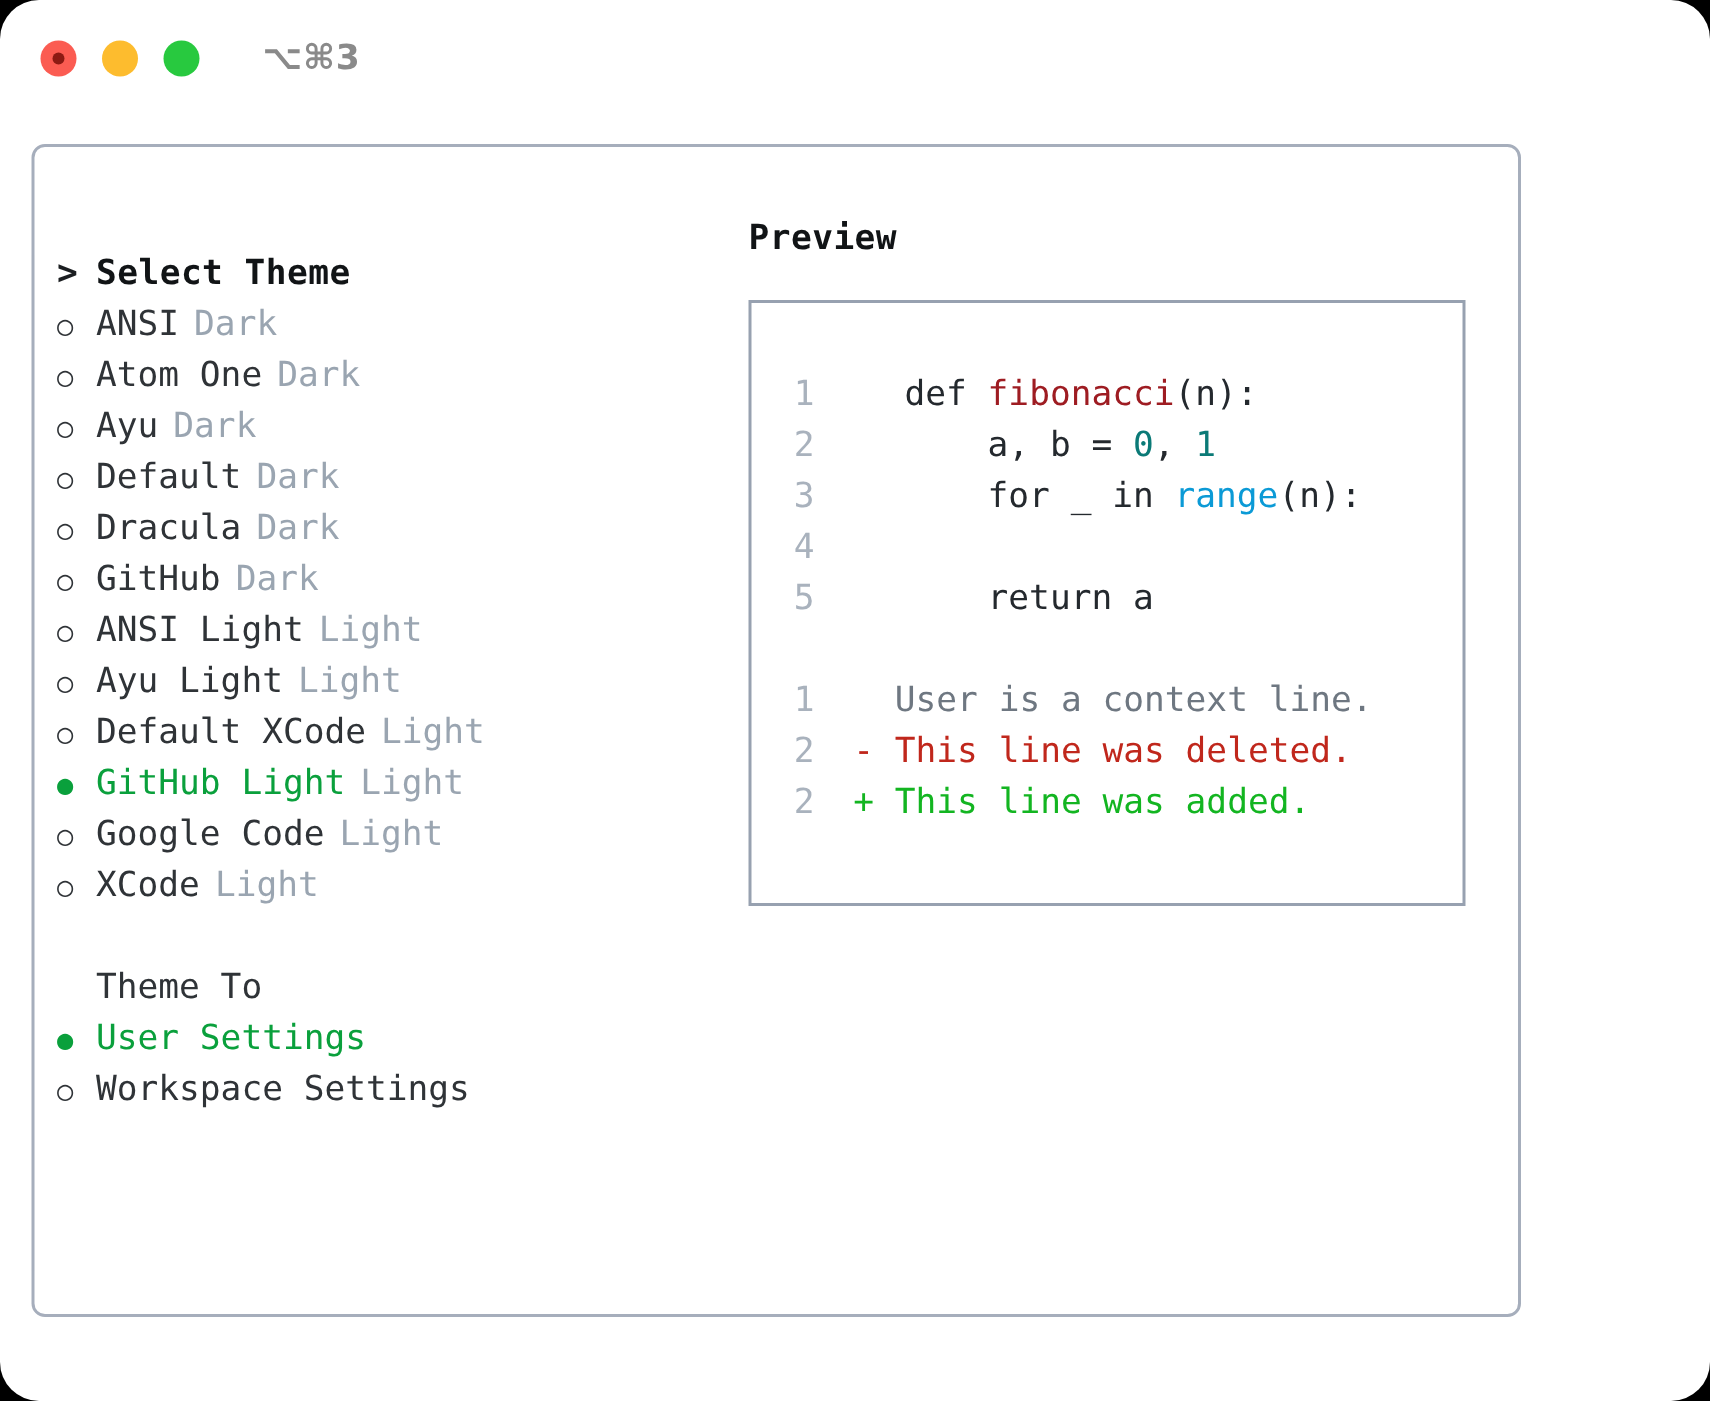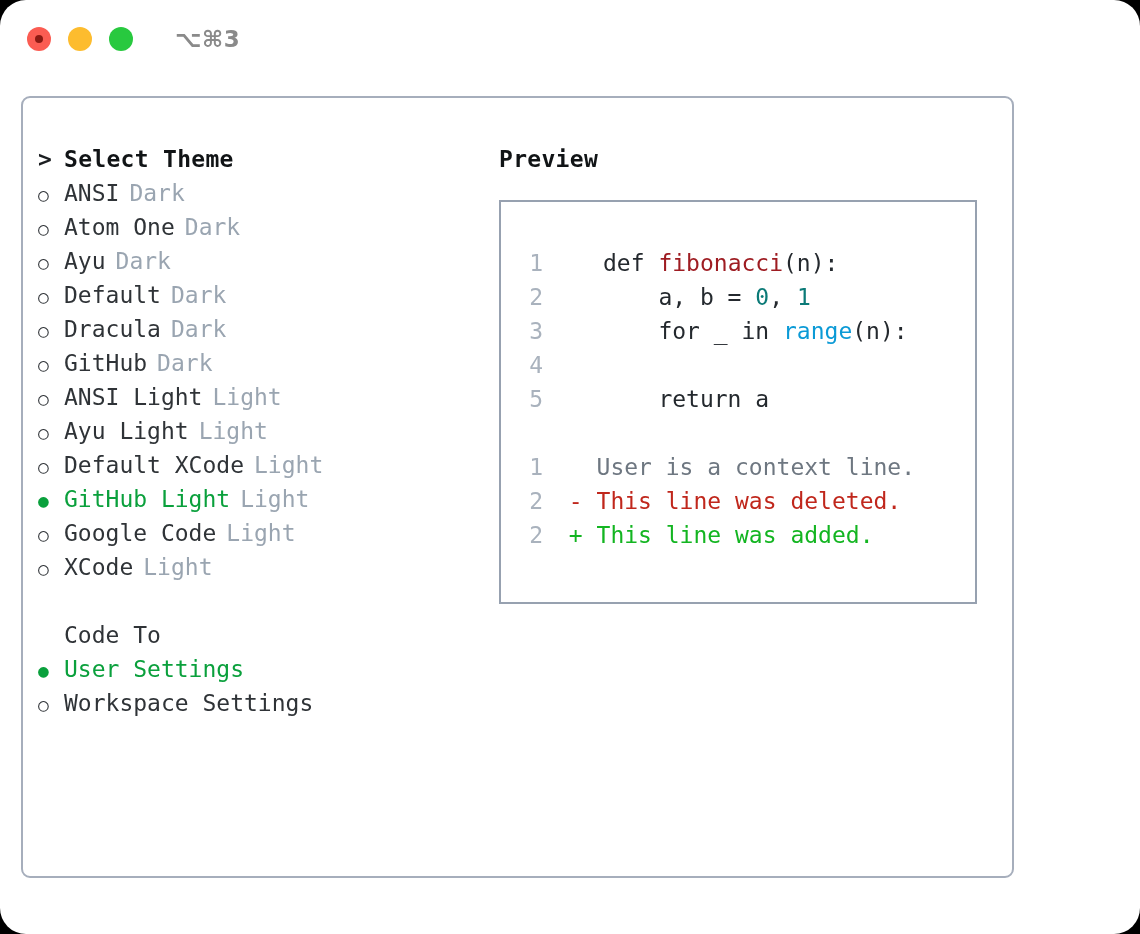--- a/index.html
+++ b/index.html
@@ -120,21 +120,21 @@
   }
   .marker.radio-on {
     color: #0aa03c;
     font-size: 18px;
   }
   .row.header .label {
     font-weight: bold;
     color: #111416;
     letter-spacing: 0.3px;
   }
-  .row .label { color: #2f3337; }
+  .row .label { color: #2f3337; margin-top: 23px; }
   .row.selected .label { color: #0aa03c; }
   .tag {
     color: #9aa5b1;
     margin-left: 10px;
   }
   .spacer-row { height: 34px; }
 
   .hint {
     margin-top: 30px;
     font-size: 23px;
@@ -276,21 +276,21 @@
         <div class="row">
           <span class="marker radio-off">○</span>
           <span class="label">XCode</span>
           <span class="tag">Light</span>
         </div>
 
         <div class="spacer-row"></div>
 
         <div class="row">
           <span class="marker"></span>
-          <span class="label">Code To</span>
+          <span class="label">Theme To</span>
         </div>
         <div class="row selected">
           <span class="marker radio-on">●</span>
           <span class="label">User Settings</span>
         </div>
         <div class="row">
           <span class="marker radio-off">○</span>
           <span class="label">Workspace Settings</span>
         </div>
 

